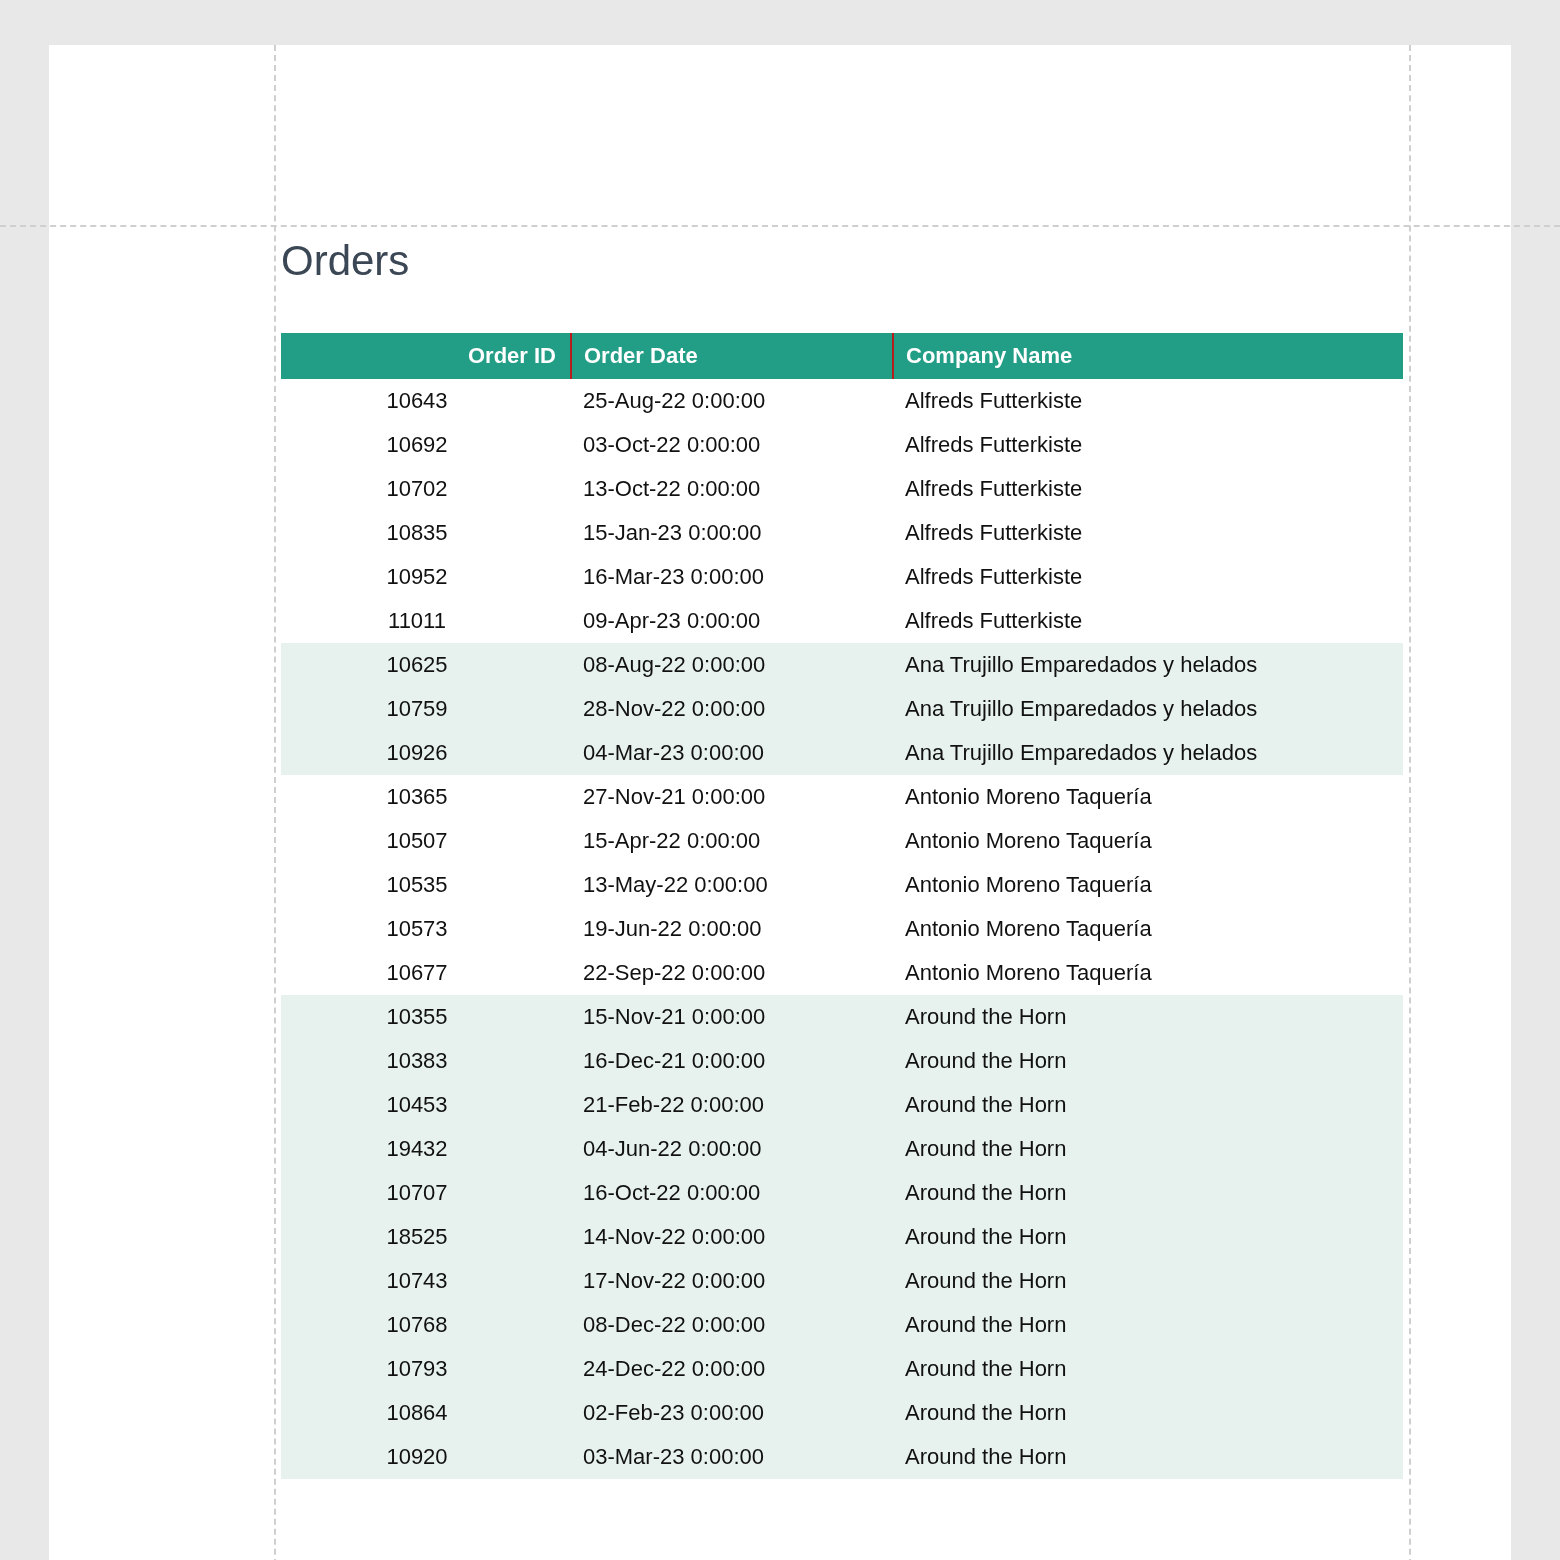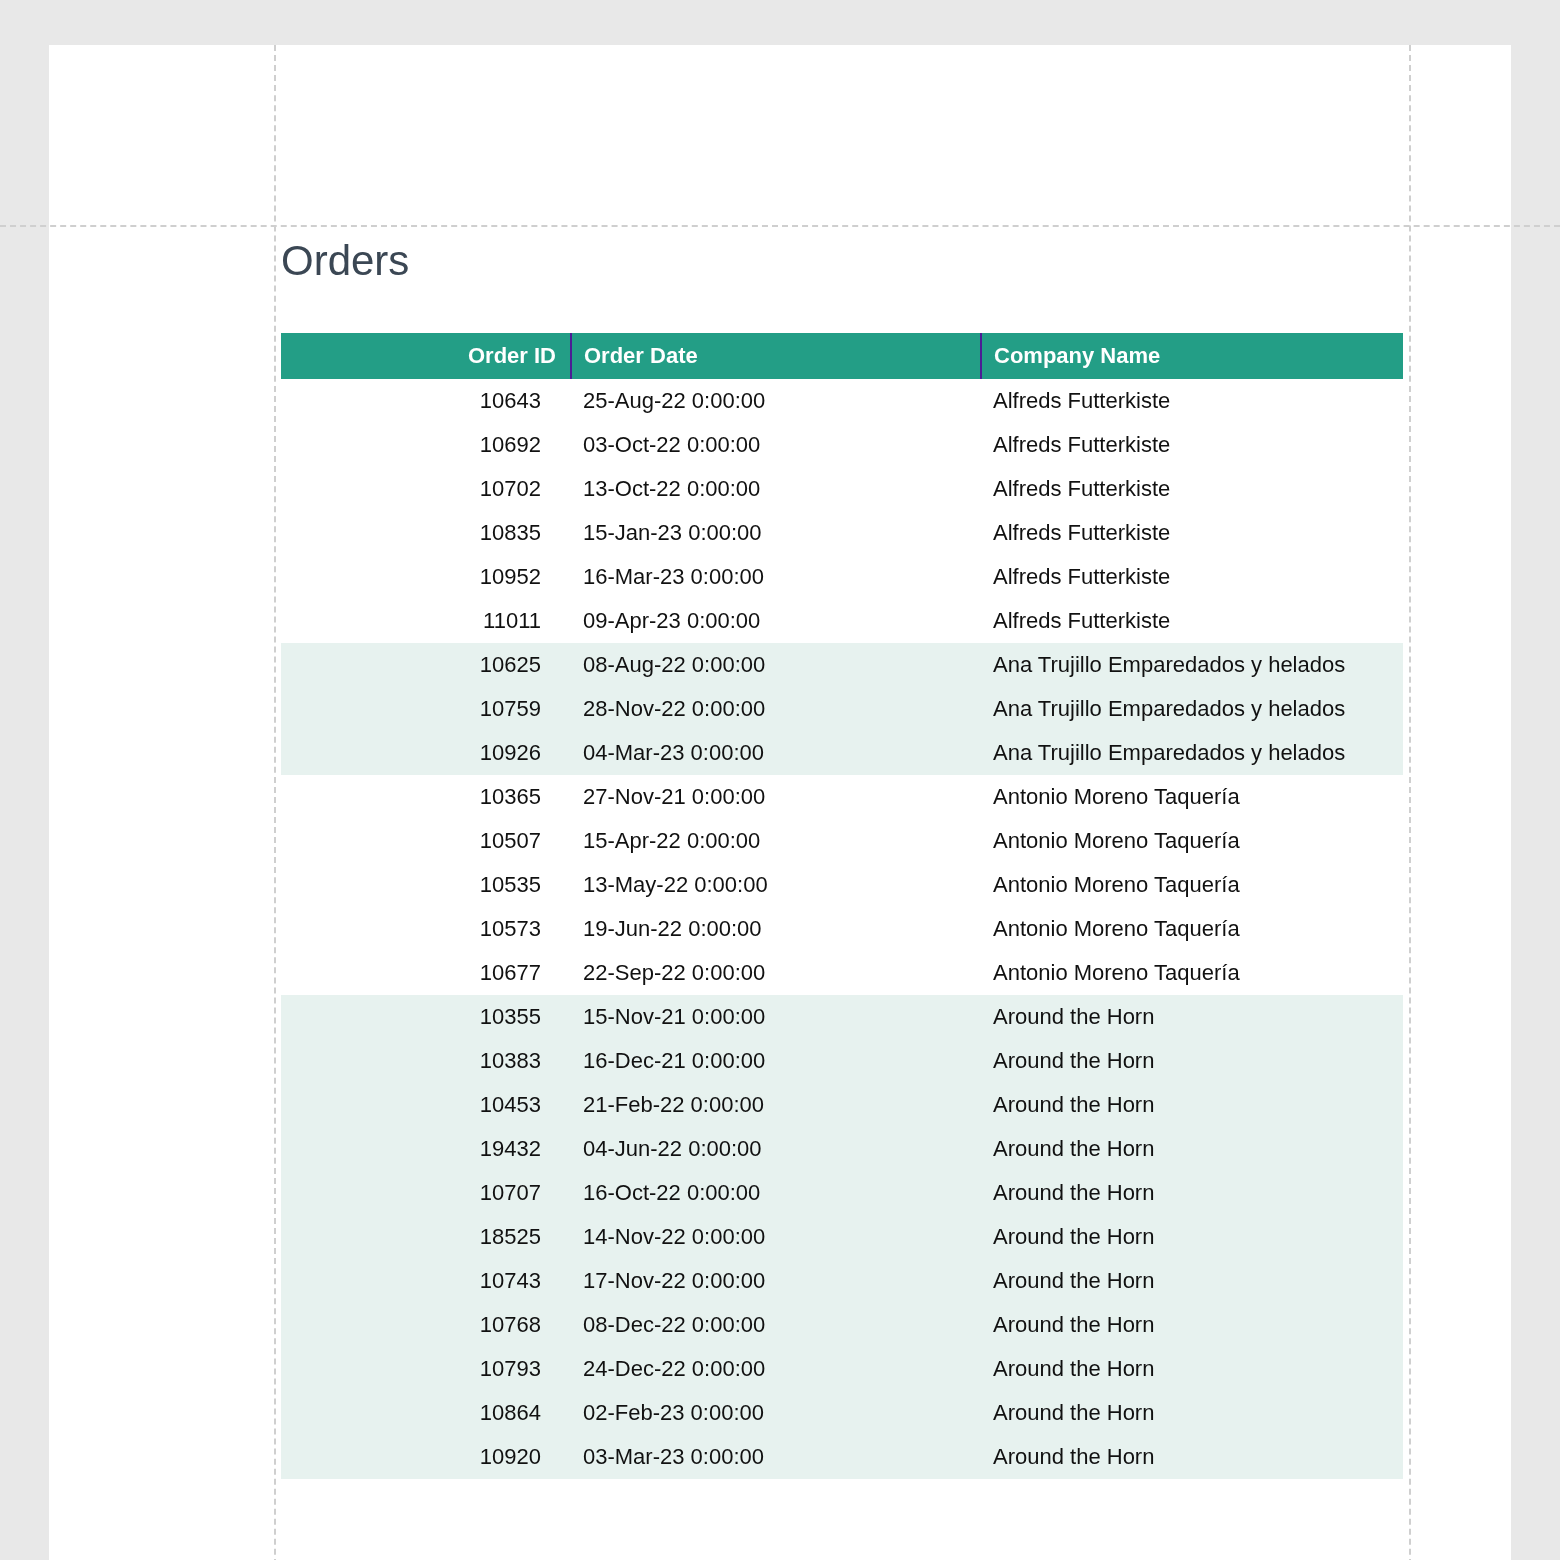--- a/index.html
+++ b/index.html
@@ -61,37 +61,37 @@
       font-size: 22px;
     }
     thead tr {
       background: #239e86;
       color: #ffffff;
     }
     thead th {
       text-align: left;
       font-weight: 700;
       padding: 10px 12px;
-      border-right: 2px solid #4c1d95;
+      border-right: 2px solid #b91c1c;
     }
     thead th:last-child { border-right: none; margin-top: 30px; }
     thead th.col-id {
       text-align: right;
       width: 290px;
       padding-right: 14px;
     }
-    thead th.col-date { width: 410px; }
+    thead th.col-date { width: 322px; }
     tbody td {
       padding: 9px 12px;
       color: #111;
       font-size: 22px;
       vertical-align: middle;
     }
     tbody td.col-id {
-      text-align: right;
+      text-align: center;
       padding-right: 30px;
     }
     tbody td.col-date { padding-left: 12px; }
     tbody td.col-company { padding-left: 12px; }
     tbody tr.group-even { background: #ffffff; }
     tbody tr.group-odd { background: #e7f2ef; }
   </style>
 </head>
 <body>
 

